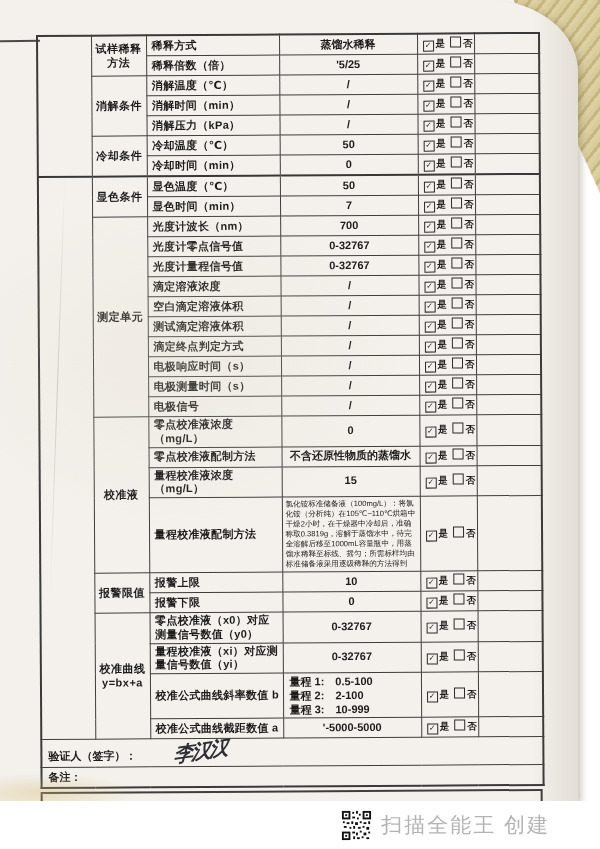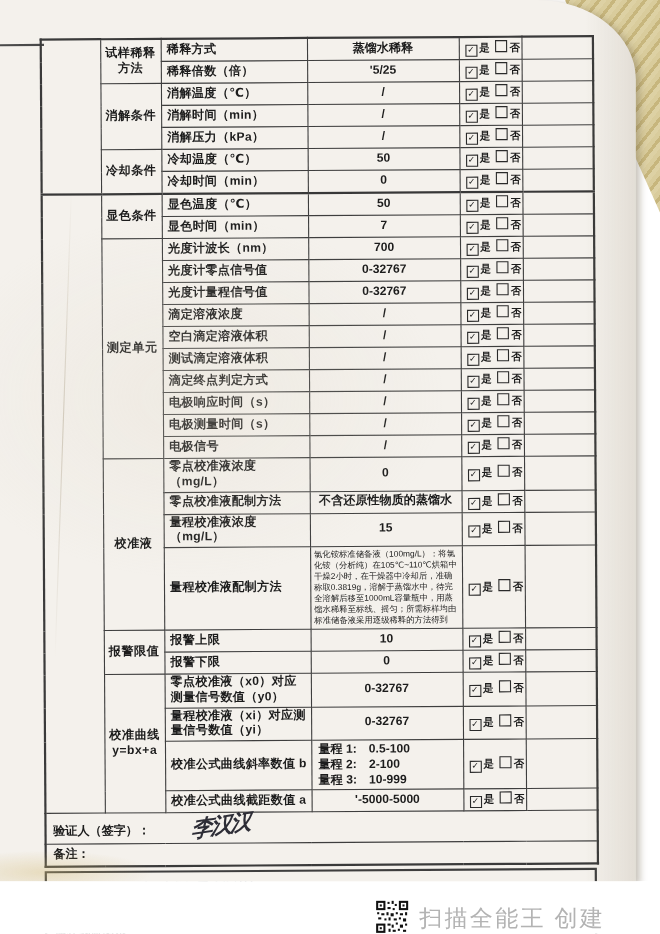--- a/index.html
+++ b/index.html
@@ -47,21 +47,21 @@
        vertical-align:-1px;line-height:8px;font-size:8px;text-align:center;font-weight:normal;}
   td.full-row{text-align:left;padding-left:6px;font-weight:bold;position:relative;}
   .sig{display:inline-block;margin-left:34px;font-size:20px;font-weight:bold;font-style:italic;
        color:#2d2d36;transform:rotate(-8deg) skewX(-12deg);position:relative;top:-1px;z-index:4;
        letter-spacing:-2px;}
 
   .concl{width:502px;box-sizing:border-box;border:2px solid #3e3e3e;margin-top:3px;
          padding:5px 7px 8px 7px;font-size:10.5px;font-weight:bold;line-height:1.85;letter-spacing:.3px;}
 
   .footer{position:absolute;left:0;top:801px;width:600px;height:48px;background:#ffffff;
-          display:flex;align-items:flex-end;justify-content:flex-end;padding-right:50px;box-sizing:border-box;gap:9px;}
+          display:flex;align-items:center;justify-content:flex-end;padding-right:50px;box-sizing:border-box;gap:9px;}
   .wm{font-size:21px;color:#b3b3b3;letter-spacing:2px;white-space:nowrap;}
   .qr{width:31px;height:31px;display:block;}
 </style>
 </head>
 <body>
 
 <div class="screen">
   <div class="desk"></div>
 
   <div class="paper">

